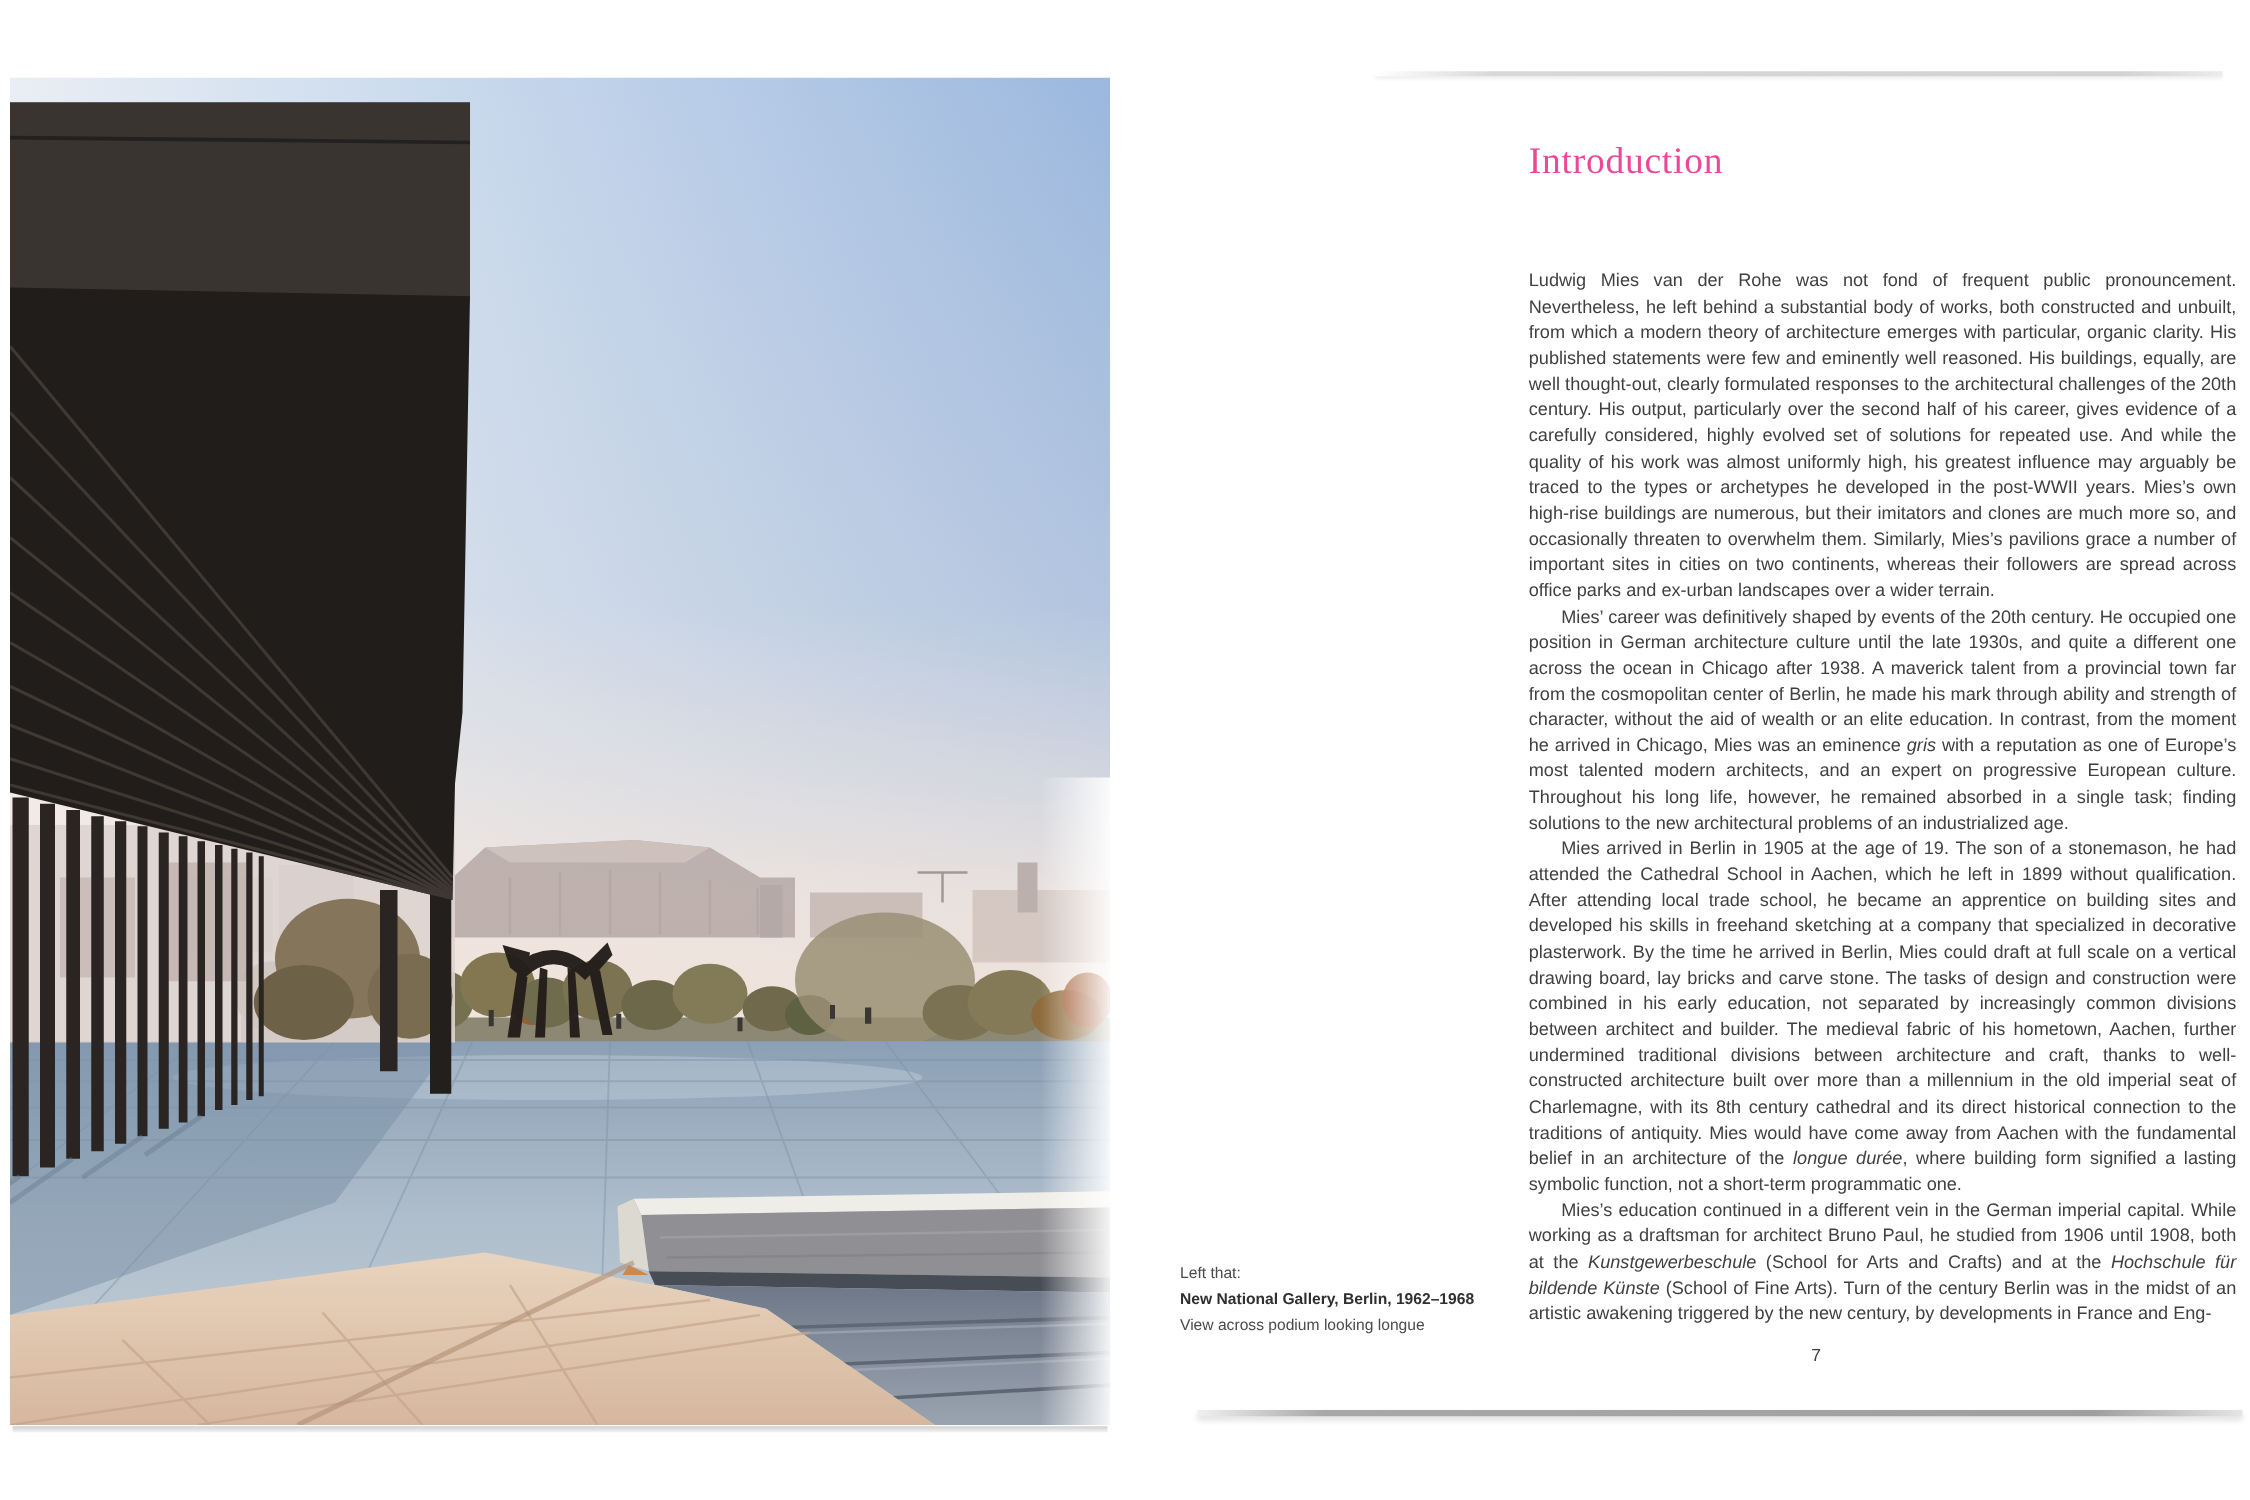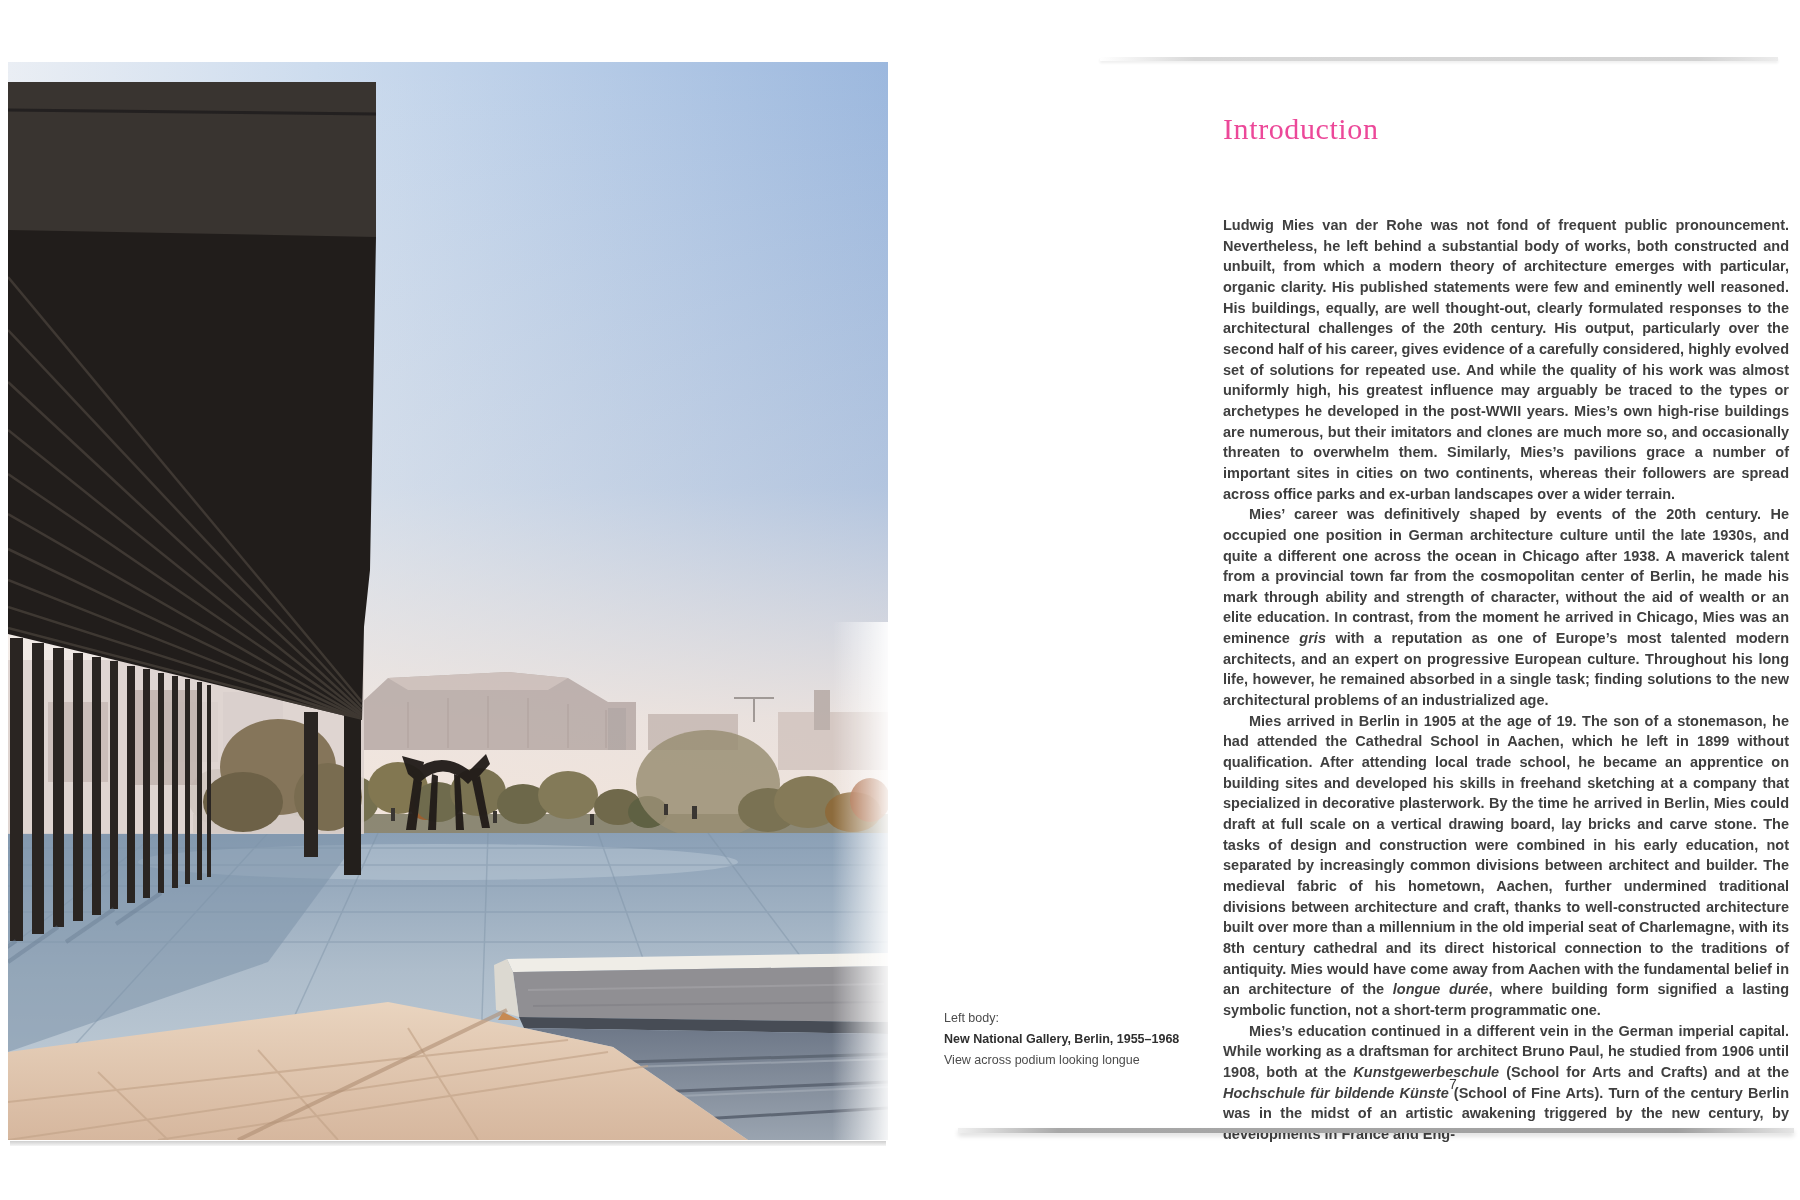--- a/index.html
+++ b/index.html
@@ -15,21 +15,21 @@
       background:linear-gradient(to right,#ffffff,#d8d8d8 14%,#d2d2d2 88%,#ececec);
       box-shadow:0 2px 3px rgba(0,0,0,.07);}
   .right-page-bottom-shadow{position:absolute;left:958px;top:1128px;width:836px;height:5px;
       background:linear-gradient(to right,#f0f0f0,#a8a8a8 12%,#9f9f9f 86%,#e5e5e5);
       box-shadow:0 3px 5px rgba(0,0,0,.14);}
   .page-title{position:absolute;left:1223px;top:92px;
       font-family:"Liberation Serif",serif;font-weight:400;font-size:30px;
       letter-spacing:.6px;color:#ec4899;}
   .body-text{position:absolute;left:1223px;top:215px;width:566px;
       font-size:14.5px;line-height:20.65px;color:#3f3f3f;text-align:justify;}
-  .body-text p{margin:0;font-weight:bold;}
+  .body-text p{margin:0;}
   .body-text p.indent{text-indent:26px;}
   .body-text em{font-style:italic;}
   .photo-caption{position:absolute;left:944px;top:1008px;width:270px;
       font-size:12.5px;line-height:21px;color:#4b4b4b;}
   .photo-caption .cap-title{font-weight:bold;color:#2f2f2f;}
   .page-number{position:absolute;left:1403px;top:1076px;width:100px;text-align:center;
       font-size:14px;color:#3e3e3e;}
 </style>
 </head>
 <body>
@@ -243,21 +243,21 @@
   <h1 class="page-title">Introduction</h1>
 
   <div class="body-text" id="body-text">
       <p><span>Ludwig Mies van der Rohe was not fond of frequent public pronouncement. Nevertheless, he left behind a substantial body of works, both constructed and unbuilt, from which a modern theory of architecture emerges with particular, organic clarity. His published statements were few and eminently well reasoned. His buildings, equally, are well thought-out, clearly formulated responses to the architectural challenges of the 20th century. His output, particularly over the second half of his career, gives evidence of a carefully considered, highly evolved set of solutions for repeated use. And while the quality of his work was almost uniformly high, his greatest influence may arguably be traced to the types or archetypes he developed in the post-WWII years. Mies’s own high-rise buildings are numerous, but their imitators and clones are much more so, and occasionally threaten to overwhelm them. Similarly, Mies’s pavilions grace a number of important sites in cities on two continents, whereas their followers are spread across office parks and ex-urban landscapes over a wider terrain.</span></p>
       <p class="indent"><span>Mies’ career was definitively shaped by events of the 20th century. He occupied one position in German architecture culture until the late 1930s, and quite a different one across the ocean in Chicago after 1938. A maverick talent from a provincial town far from the cosmopolitan center of Berlin, he made his mark through ability and strength of character, without the aid of wealth or an elite education. In contrast, from the moment he arrived in Chicago, Mies was an eminence </span><em>gris</em><span> with a reputation as one of Europe’s most talented modern architects, and an expert on progressive European culture. Throughout his long life, however, he remained absorbed in a single task; finding solutions to the new architectural problems of an industrialized age.</span></p>
       <p class="indent"><span>Mies arrived in Berlin in 1905 at the age of 19. The son of a stonemason, he had attended the Cathedral School in Aachen, which he left in 1899 without qualification. After attending local trade school, he became an apprentice on building sites and developed his skills in freehand sketching at a company that specialized in decorative plasterwork. By the time he arrived in Berlin, Mies could draft at full scale on a vertical drawing board, lay bricks and carve stone. The tasks of design and construction were combined in his early education, not separated by increasingly common divisions between architect and builder. The medieval fabric of his hometown, Aachen, further undermined traditional divisions between architecture and craft, thanks to well-constructed architecture built over more than a millennium in the old imperial seat of Charlemagne, with its 8th century cathedral and its direct historical connection to the traditions of antiquity. Mies would have come away from Aachen with the fundamental belief in an architecture of the </span><em>longue durée</em><span>, where building form signified a lasting symbolic function, not a short-term programmatic one.</span></p>
       <p class="indent"><span>Mies’s education continued in a different vein in the German imperial capital. While working as a draftsman for architect Bruno Paul, he studied from 1906 until 1908, both at the </span><em>Kunstgewerbeschule</em><span> (School for Arts and Crafts) and at the </span><em>Hochschule für bildende Künste</em><span> (School of Fine Arts). Turn of the century Berlin was in the midst of an artistic awakening triggered by the new century, by developments in France and Eng-</span></p>
     </div>
 
   <div class="photo-caption">
-    <div>Left body:</div>
-    <div class="cap-title">New National Gallery, Berlin, 1955–1968</div>
+    <div>Left that:</div>
+    <div class="cap-title">New National Gallery, Berlin, 1962–1968</div>
     <div>View across podium looking longue</div>
   </div>
 
   <div class="page-number">7</div>
 
   <div class="right-page-bottom-shadow"></div>
 </div>
 
 </body></html>

